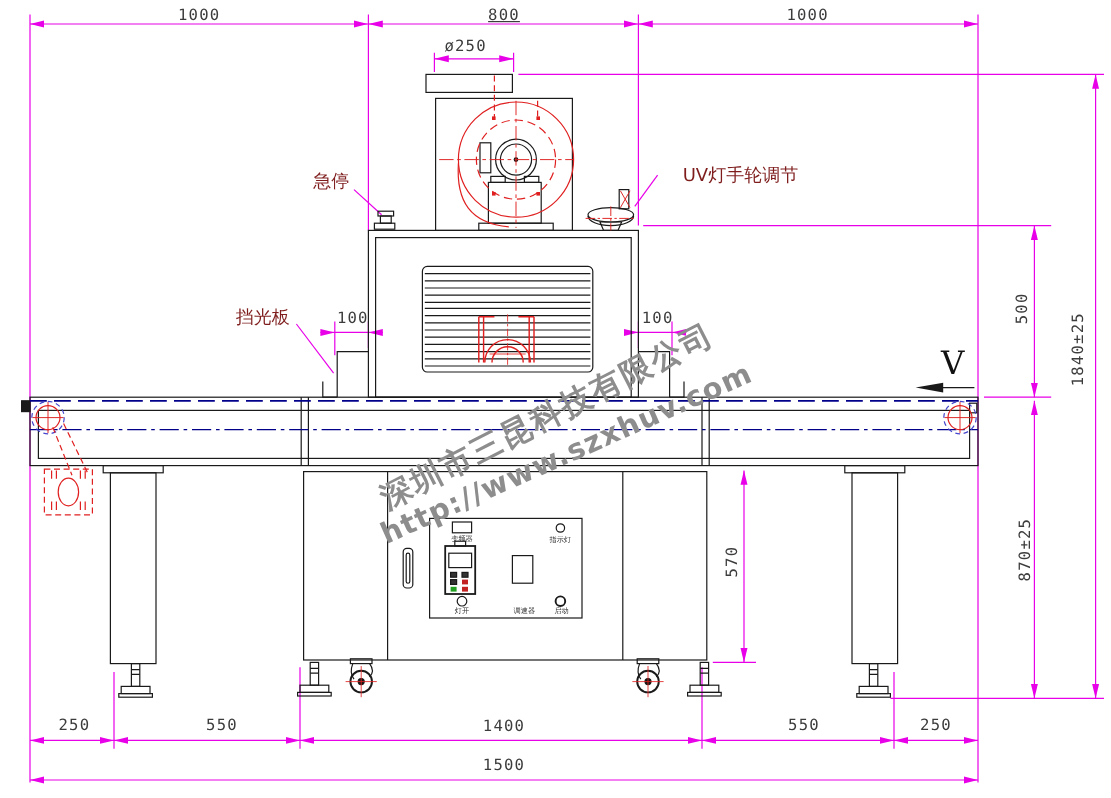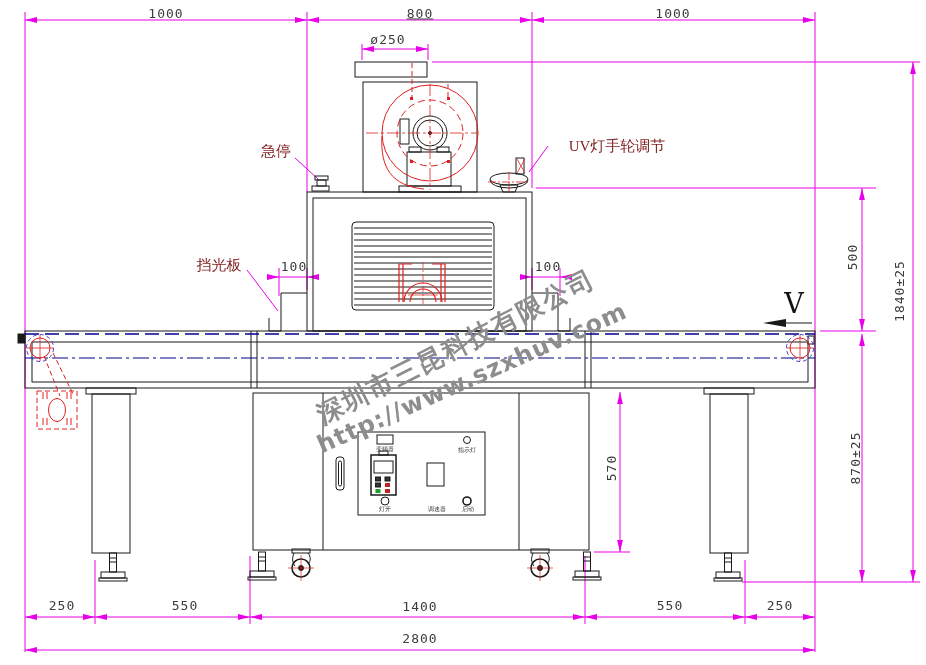--- a/index.html
+++ b/index.html
@@ -223,24 +223,24 @@
 <div class="txt dim" style="left:548px;top:266px;">100</div>
 <div class="txt dimv" style="left:852px;top:257px;">500</div>
 <div class="txt dimv" style="left:899px;top:291px;">1840±25</div>
 <div class="txt dimv" style="left:855px;top:458px;">870±25</div>
 <div class="txt dimv" style="left:611px;top:468px;">570</div>
 <div class="txt dim" style="left:62px;top:605px;">250</div>
 <div class="txt dim" style="left:185px;top:605px;">550</div>
 <div class="txt dim" style="left:420px;top:606px;">1400</div>
 <div class="txt dim" style="left:670px;top:605px;">550</div>
 <div class="txt dim" style="left:780px;top:605px;">250</div>
-<div class="txt dim" style="left:420px;top:638px;">2800</div>
+<div class="txt dim" style="left:420px;top:638px;">1500</div>
 
 <div class="txt lbl" style="left:276px;top:151px;">急停</div>
-<div class="txt lbl" style="left:617px;top:146px;font-family:Liberation Serif, serif;">UV灯手轮调节</div>
+<div class="txt lbl" style="left:617px;top:146px;">UV灯手轮调节</div>
 <div class="txt lbl" style="left:219px;top:265px;">挡光板</div>
 <div class="txt vdir" style="left:794px;top:303px;">V</div>
 
 <div class="txt tiny" style="left:385px;top:449px;">变频器</div>
 <div class="txt tiny" style="left:467px;top:450px;">指示灯</div>
 <div class="txt tiny" style="left:385px;top:509px;">灯开</div>
 <div class="txt tiny" style="left:437px;top:509px;">调速器</div>
 <div class="txt tiny" style="left:468px;top:509px;">启动</div>
 
 <div class="txt wm wm-co" style="left:456px;top:347px;">深圳市三昆科技有限公司</div>

